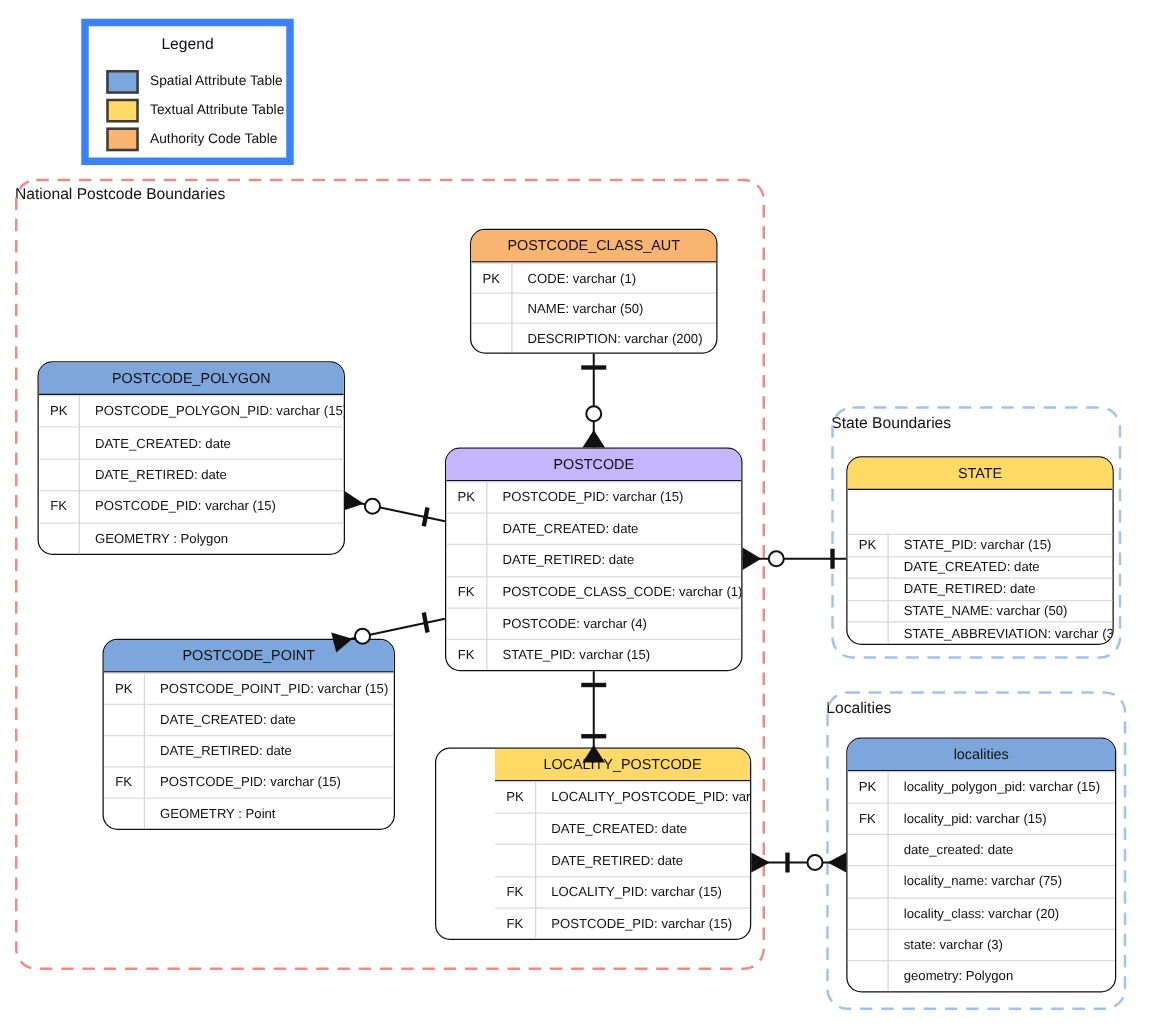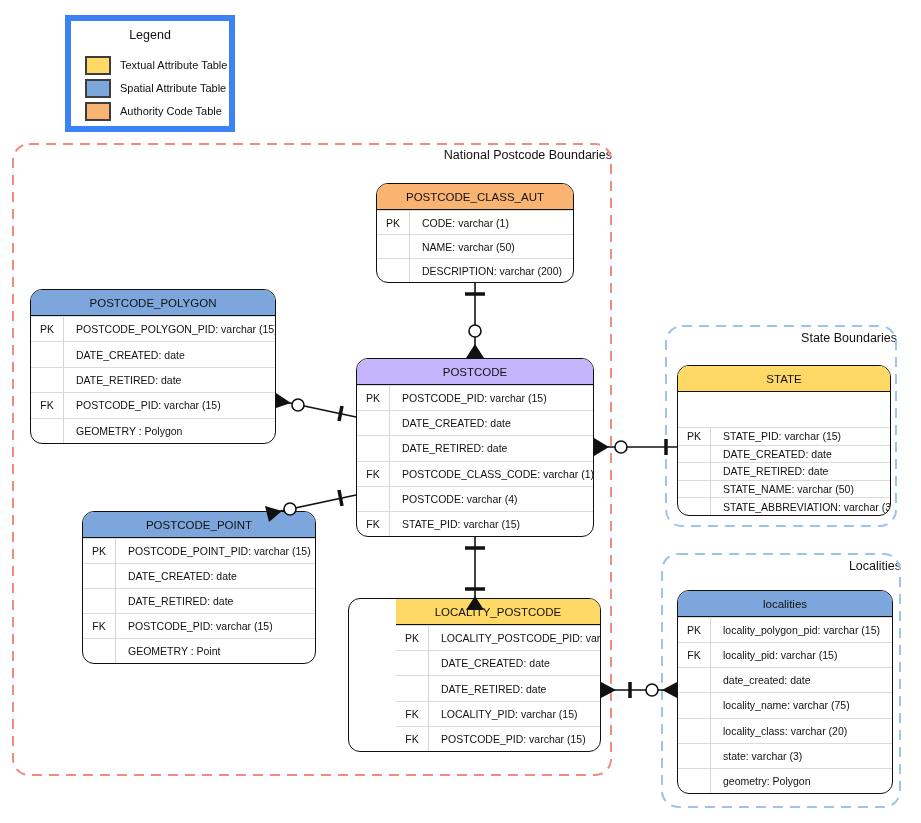--- a/index.html
+++ b/index.html
@@ -3,21 +3,21 @@
 <meta charset="utf-8">
 <style>
   html,body{margin:0;padding:0;background:#fff;font-family:"Liberation Sans",sans-serif;color:#111;}
   #canvas{position:relative;width:921px;height:823px;background:#fff;overflow:hidden;}
   #overlay{position:absolute;left:0;top:0;width:921px;height:823px;z-index:3;pointer-events:none;}
   .rel{stroke:#111;stroke-width:1.6;fill:none;}
   .bar{stroke:#111;stroke-width:3.5;}
   .foot{fill:#111;stroke:none;}
   .ring{fill:#fff;stroke:#111;stroke-width:1.6;}
   .grp{fill:none;stroke-width:2;stroke-dasharray:10 7;}
-  .group-title{position:absolute;z-index:1;text-align:right;font-size:12.5px;color:#111;}
+  .group-title{position:absolute;z-index:1;text-align:left;font-size:12.5px;color:#111;}
   #tables-layer{position:absolute;left:0;top:0;width:921px;height:768px;z-index:2;}
   .etable{position:absolute;background:#fff;border:1.6px solid #111;border-radius:12px;
           box-sizing:border-box;display:flex;flex-direction:column;overflow:hidden;}
   .etable-header{flex:0 0 25px;display:flex;align-items:center;justify-content:center;
           font-size:11.5px;border-bottom:1.5px solid #111;}
   .etable-body{flex:1;display:flex;flex-direction:column;position:relative;}
   .vsep{position:absolute;left:32px;top:0;bottom:0;width:1px;background:#d6d6d6;}
   .etable-row{flex:1;display:flex;align-items:center;border-top:1px solid #dcdcdc;}
   .etable-row:first-of-type{border-top:none;}
   .etable-row .key{flex:0 0 32px;text-align:center;font-size:10.5px;}
@@ -36,26 +36,26 @@
 <div id="canvas">
 
   <div class="group-title" style="left:12px;top:148px;width:600px">National Postcode Boundaries</div>
   <div class="group-title" style="left:665px;top:331px;width:232px">State Boundaries</div>
   <div class="group-title" style="left:661px;top:559px;width:240px">Localities</div>
 
   <div class="legend">
     <div class="legend-title">Legend</div>
     <div id="legend-items">
         <div class="legend-item">
+          <span class="swatch" style="background: rgb(125, 167, 220);"></span>
+          <span class="legend-label">Spatial Attribute Table</span>
+        </div>
+        <div class="legend-item">
           <span class="swatch" style="background: rgb(255, 217, 102);"></span>
           <span class="legend-label">Textual Attribute Table</span>
-        </div>
-        <div class="legend-item">
-          <span class="swatch" style="background: rgb(125, 167, 220);"></span>
-          <span class="legend-label">Spatial Attribute Table</span>
         </div>
         <div class="legend-item">
           <span class="swatch" style="background: rgb(248, 180, 112);"></span>
           <span class="legend-label">Authority Code Table</span>
         </div>
       </div>
   </div>
 
   <div id="tables-layer">
       <div class="etable" style="left: 376px; top: 183px; width: 198px; height: 100px;">

